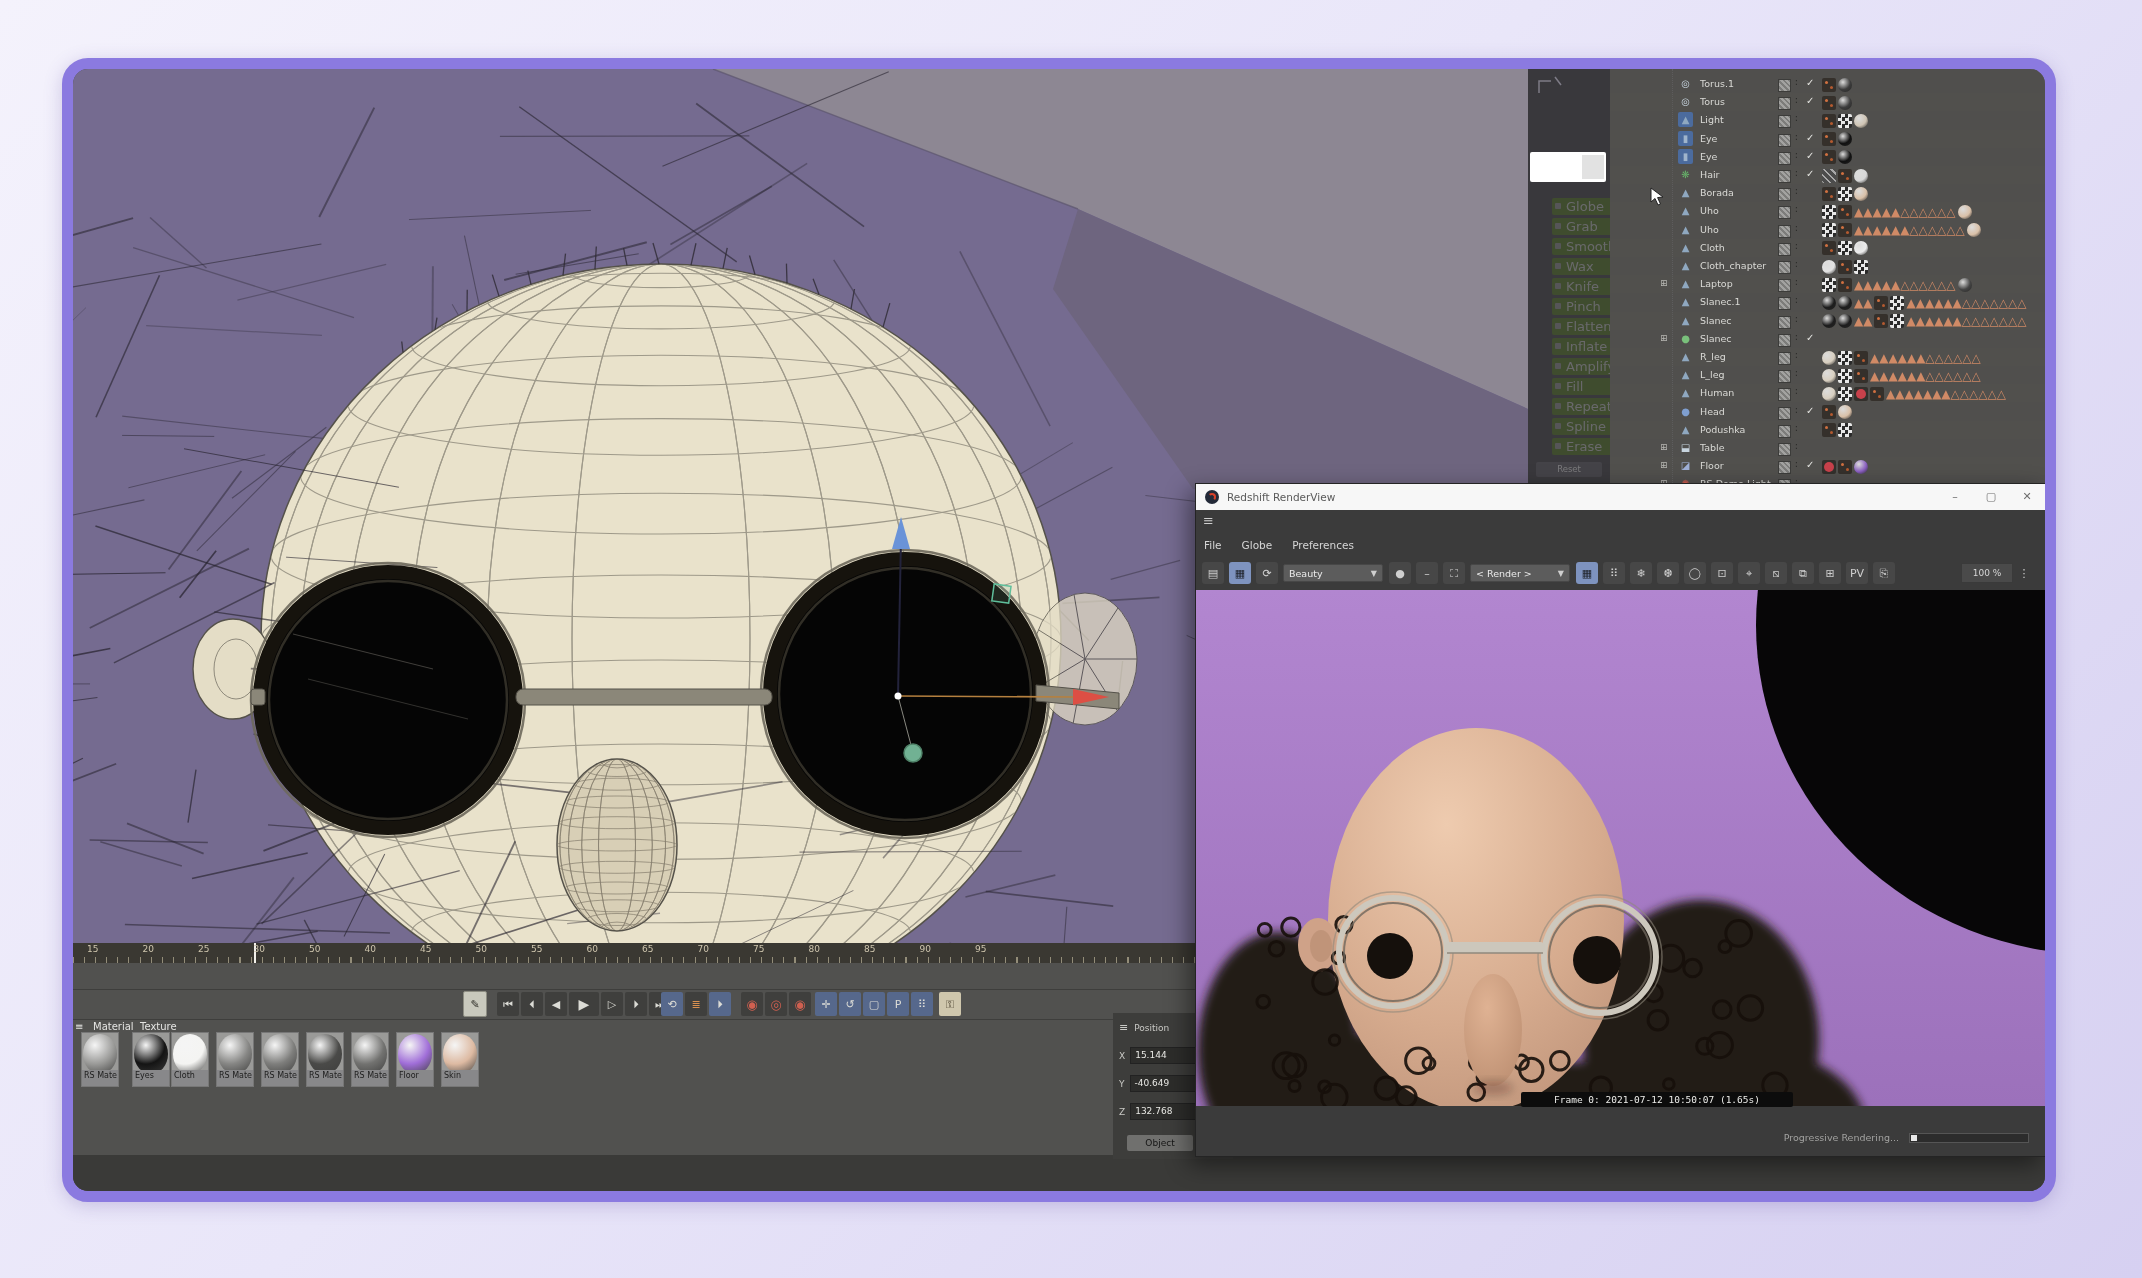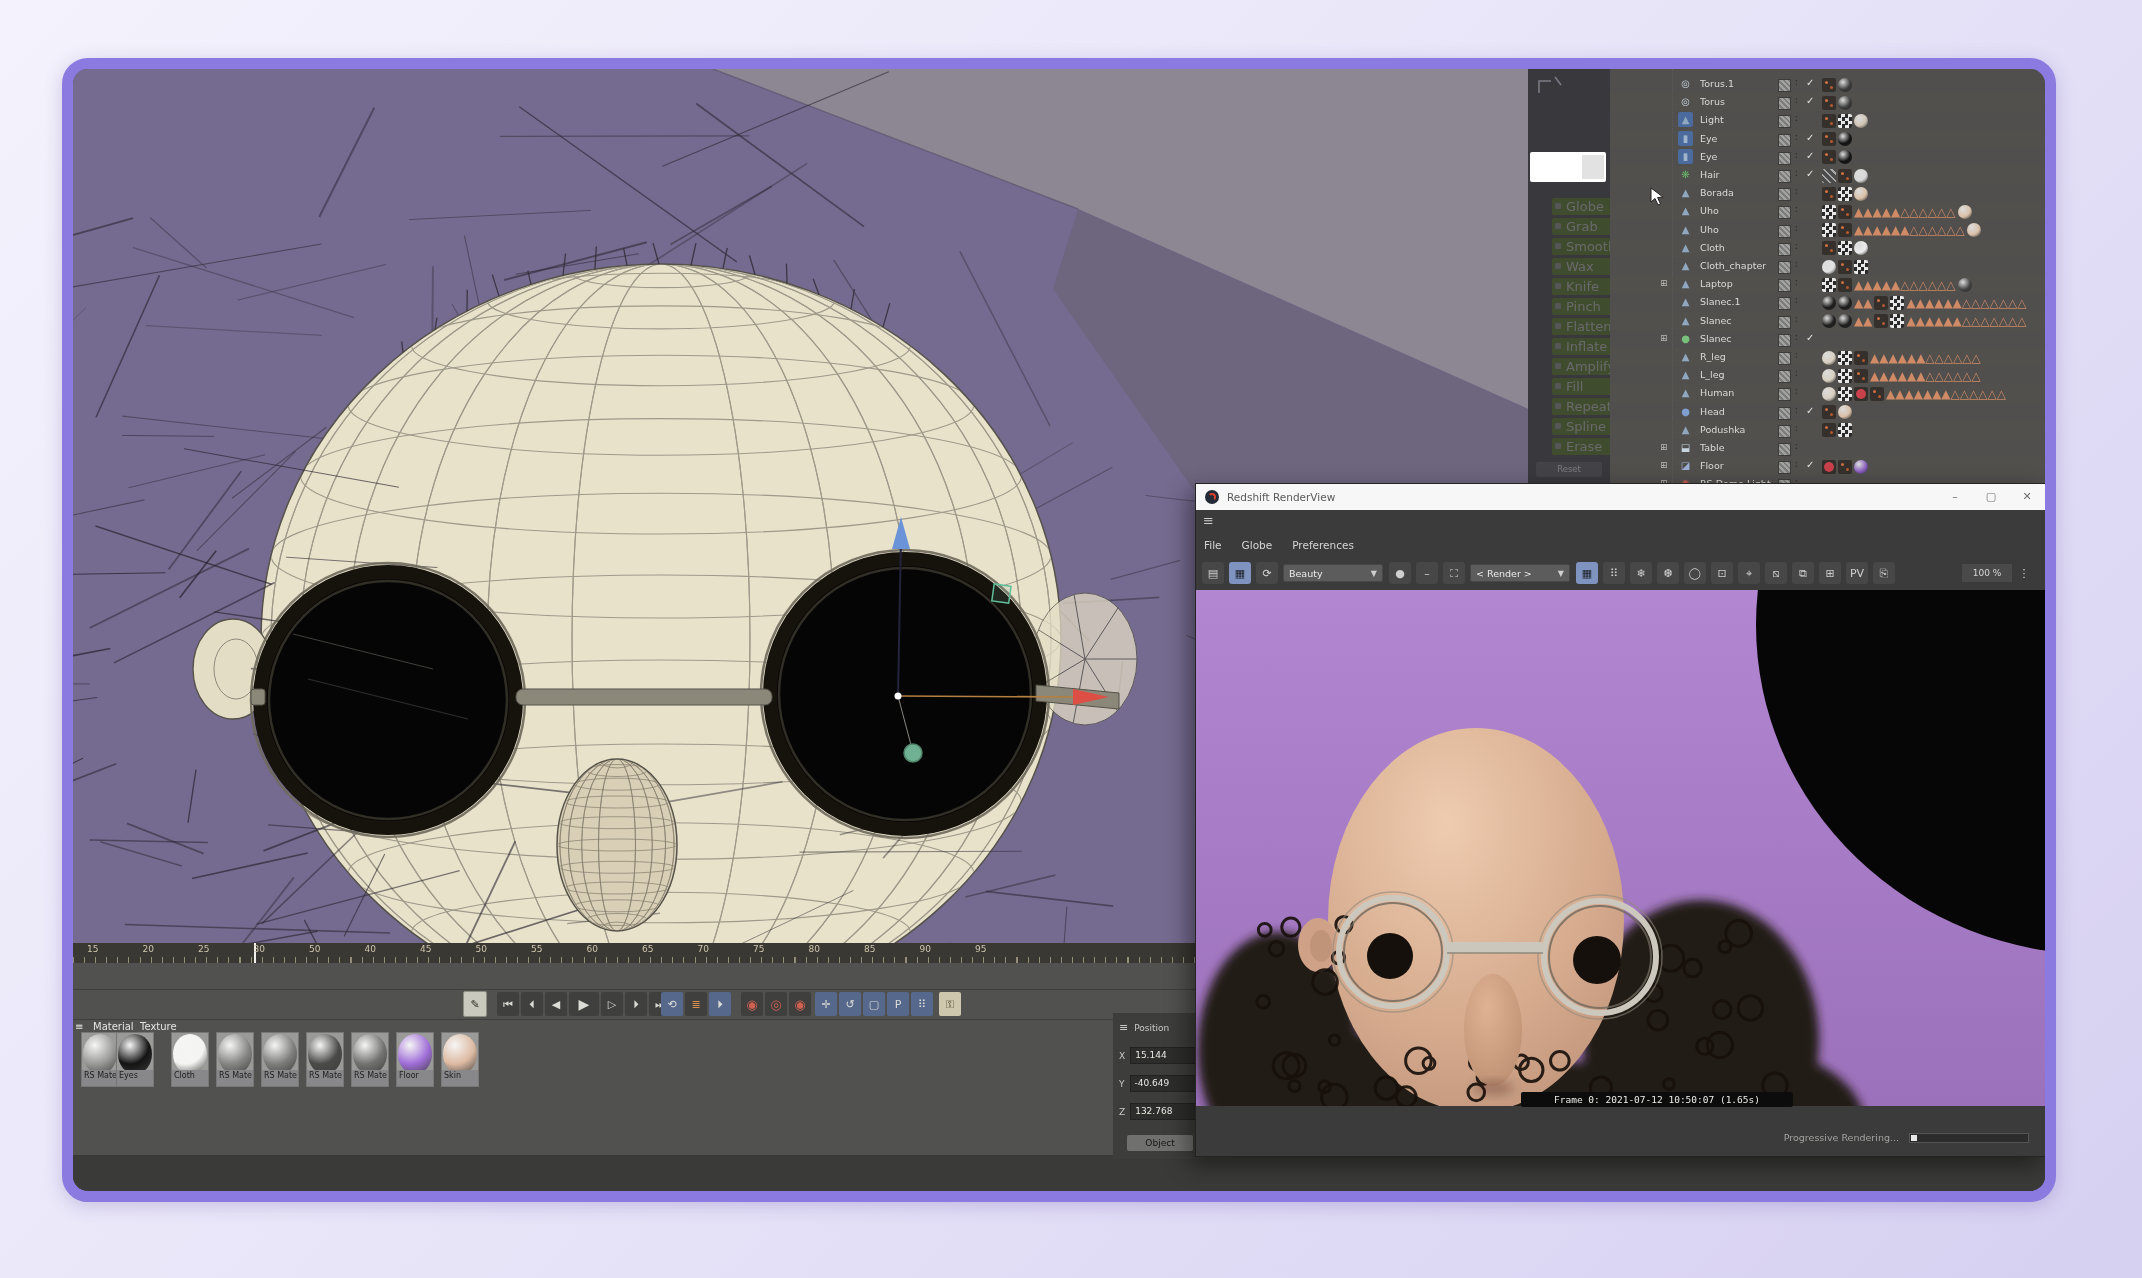--- a/index.html
+++ b/index.html
@@ -380,21 +380,21 @@
         </div>
 
       <div class="matmenu" style="left:2px">≡</div>
       <div class="matmenu" style="left:20px">Material</div>
       <div class="matmenu" style="left:67px">Texture</div>
       <div id="mats">
           <div class="mat" style="left: 8px;">
             <span class="ball" style="background:radial-gradient(circle at 35% 28%, rgba(255,255,255,.9), #9a9a98 52%, rgba(0,0,0,.6));border-radius:50%"></span>
             <span class="lab">RS Mate</span>
           </div>
-          <div class="mat" style="left: 43px;">
+          <div class="mat" style="left: 59px;">
             <span class="ball" style="background:radial-gradient(circle at 35% 28%, rgba(255,255,255,.9), #141414 52%, rgba(0,0,0,.6));border-radius:50%"></span>
             <span class="lab">Eyes</span>
           </div>
           <div class="mat" style="left: 98px;">
             <span class="ball" style="background:radial-gradient(circle at 35% 28%, rgba(255,255,255,.9), #f4f4f2 52%, rgba(0,0,0,.6));border-radius:50%"></span>
             <span class="lab">Cloth</span>
           </div>
           <div class="mat" style="left: 143px;">
             <span class="ball" style="background:radial-gradient(circle at 35% 28%, rgba(255,255,255,.9), #868684 52%, rgba(0,0,0,.6));border-radius:50%"></span>
             <span class="lab">RS Mate</span>

